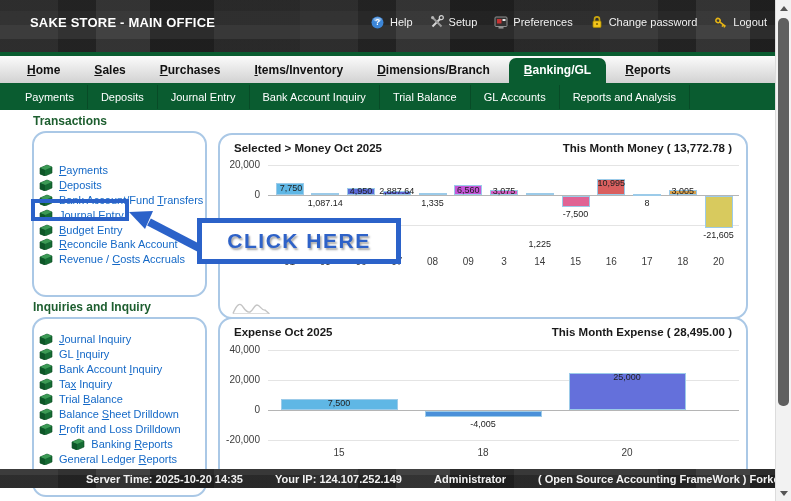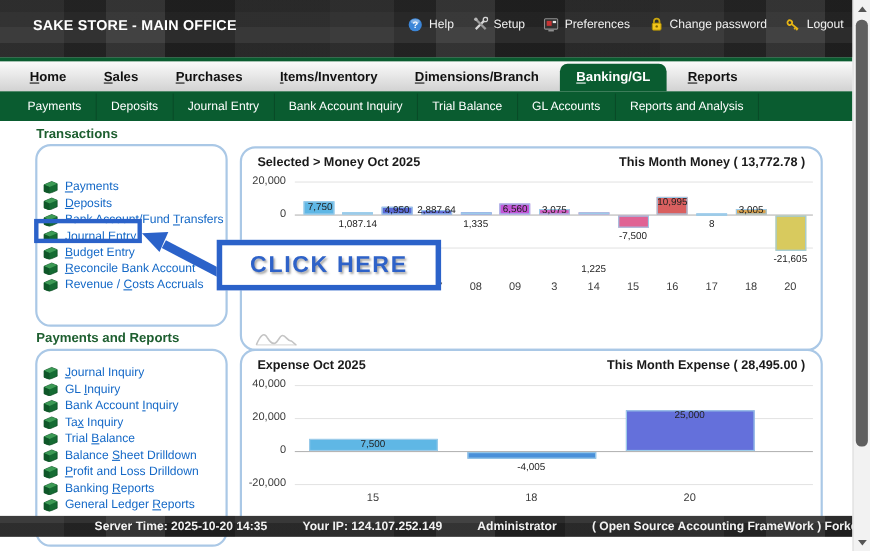--- a/index.html
+++ b/index.html
@@ -231,21 +231,21 @@
                 <polygon points="1,4 8,1 13,3 13,9 6,12 1,10" fill="#156b33" stroke="#0b4a22" stroke-width="0.6"></polygon>
                 <polygon points="1,4 8,1 13,3 6,6" fill="#3c9a55"></polygon>
                 <polygon points="1,4 6,6 6,12 1,10" fill="#0e5628"></polygon>
               </svg>
             </span>
             <span class="lbl">Revenue / <span class="u">C</span>osts Accruals</span>
           </div>
         </div>
     </div>
 
-    <div class="section-title" style="left:33px;top:190px;">Payments and Reports</div>
+    <div class="section-title" style="left:33px;top:190px;">Inquiries and Inquiry</div>
     <div class="panel" style="left:32px;top:207px;width:175px;height:180px;">
       <div class="nav-list" id="inquiries-links" style="padding-top:12px;">
           <div class="nav-link" style="height: 15px;">
             <span class="book">
               <svg width="14" height="12" viewBox="0 0 14 12">
                 <polygon points="1,4 8,1 13,3 13,9 6,12 1,10" fill="#156b33" stroke="#0b4a22" stroke-width="0.6"></polygon>
                 <polygon points="1,4 8,1 13,3 6,6" fill="#3c9a55"></polygon>
                 <polygon points="1,4 6,6 6,12 1,10" fill="#0e5628"></polygon>
               </svg>
             </span>
@@ -304,21 +304,21 @@
           <div class="nav-link" style="height: 15px;">
             <span class="book">
               <svg width="14" height="12" viewBox="0 0 14 12">
                 <polygon points="1,4 8,1 13,3 13,9 6,12 1,10" fill="#156b33" stroke="#0b4a22" stroke-width="0.6"></polygon>
                 <polygon points="1,4 8,1 13,3 6,6" fill="#3c9a55"></polygon>
                 <polygon points="1,4 6,6 6,12 1,10" fill="#0e5628"></polygon>
               </svg>
             </span>
             <span class="lbl"><span class="u">P</span>rofit and Loss Drilldown</span>
           </div>
-          <div class="nav-link" style="height: 15px;">
+          <div class="nav-link" style="height: 15px; justify-content: center;">
             <span class="book">
               <svg width="14" height="12" viewBox="0 0 14 12">
                 <polygon points="1,4 8,1 13,3 13,9 6,12 1,10" fill="#156b33" stroke="#0b4a22" stroke-width="0.6"></polygon>
                 <polygon points="1,4 8,1 13,3 6,6" fill="#3c9a55"></polygon>
                 <polygon points="1,4 6,6 6,12 1,10" fill="#0e5628"></polygon>
               </svg>
             </span>
             <span class="lbl">Banking <span class="u">R</span>eports</span>
           </div>
           <div class="nav-link" style="height: 15px;">

